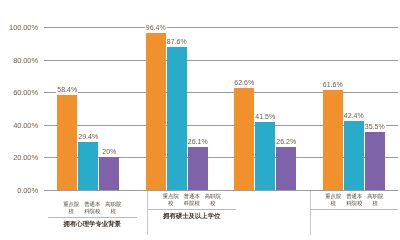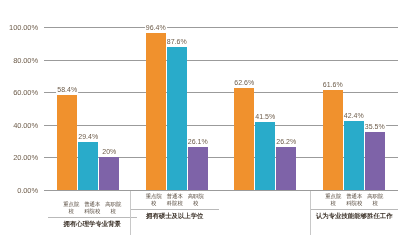--- a/index.html
+++ b/index.html
@@ -240,33 +240,32 @@
 
   <div class="xgroup" style="left: 4px; width: 88.5px; margin-top: 8px;">
         <div class="sublabels">
           <div class="sublabel">重点院校</div>
           <div class="sublabel">普通本科院校</div>
           <div class="sublabel">高职院校</div>
         </div>
         <div class="group-divider"></div>
         <div class="group-title">拥有心理学专业背景</div>
       </div>
-      <div class="xgroup" style="left: 86px; width: 88.5px;">
+      <div class="xgroup" style="left: 103px; width: 88.5px;">
         <div class="sublabels">
           <div class="sublabel">重点院校</div>
           <div class="sublabel">普通本科院校</div>
           <div class="sublabel">高职院校</div>
         </div>
         <div class="group-divider"></div>
         <div class="group-title">拥有硕士及以上学位</div>
       </div>
       <div class="xgroup" style="left: 265.5px; width: 88.5px;">
         <div class="sublabels">
           <div class="sublabel">重点院校</div>
           <div class="sublabel">普通本科院校</div>
           <div class="sublabel">高职院校</div>
         </div>
         <div class="group-divider"></div>
-        <div class="group-title">认为专业技能能够胜任工作</div>
       </div>
     </div>
 
 </div>
 
 </body></html>

